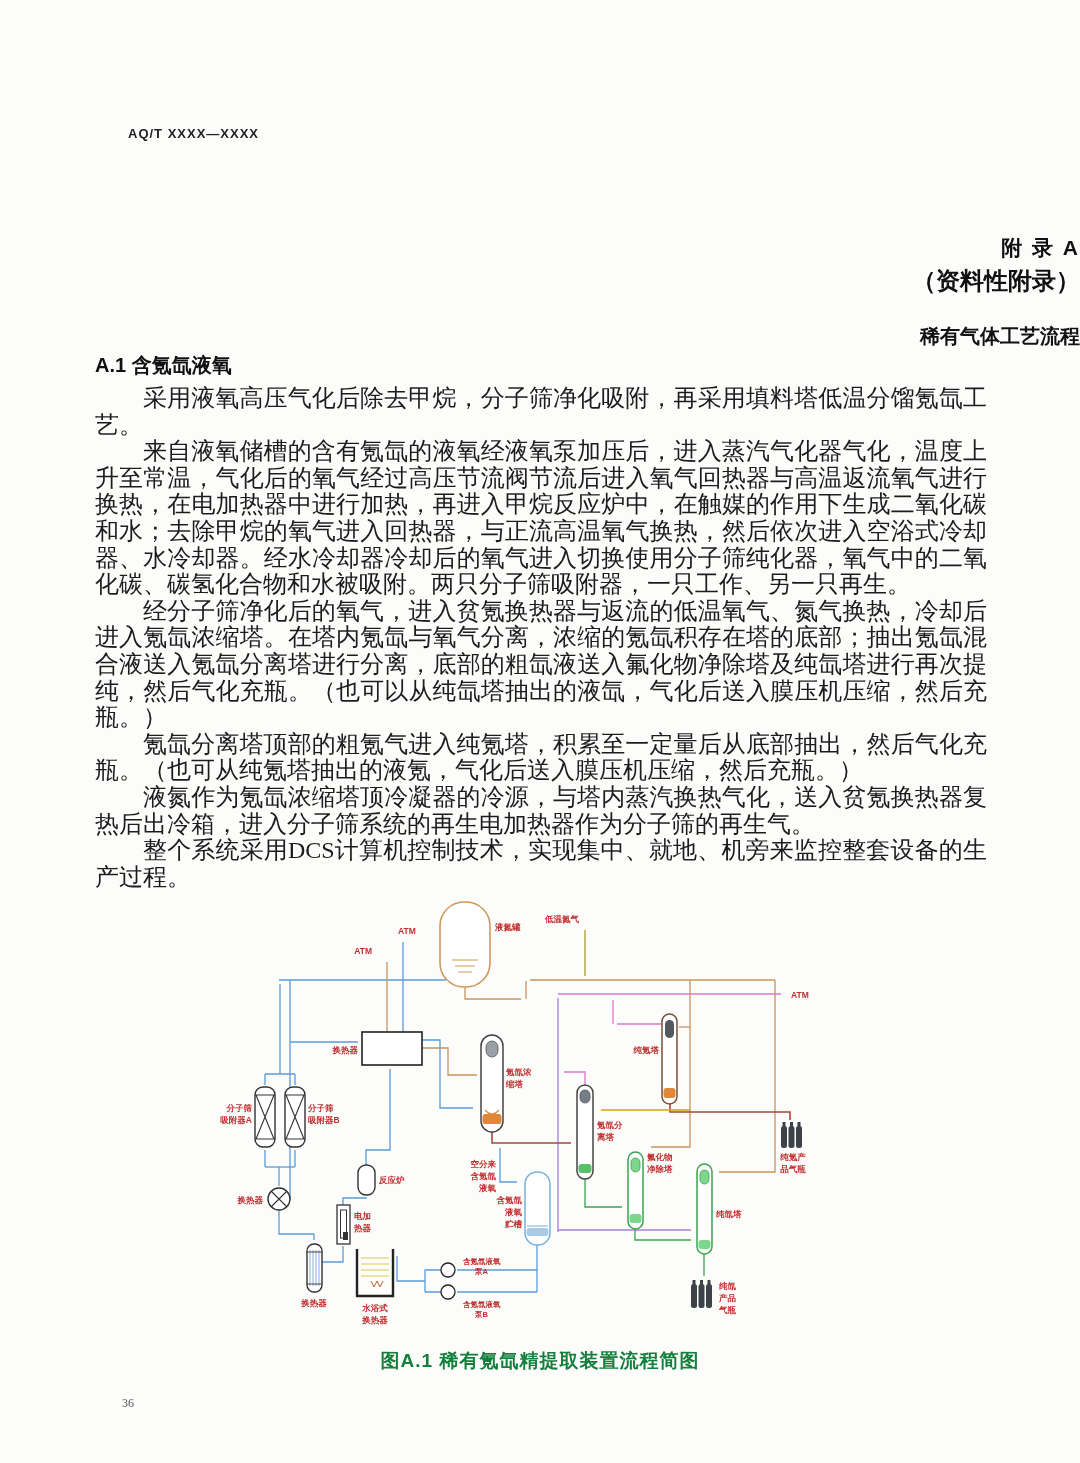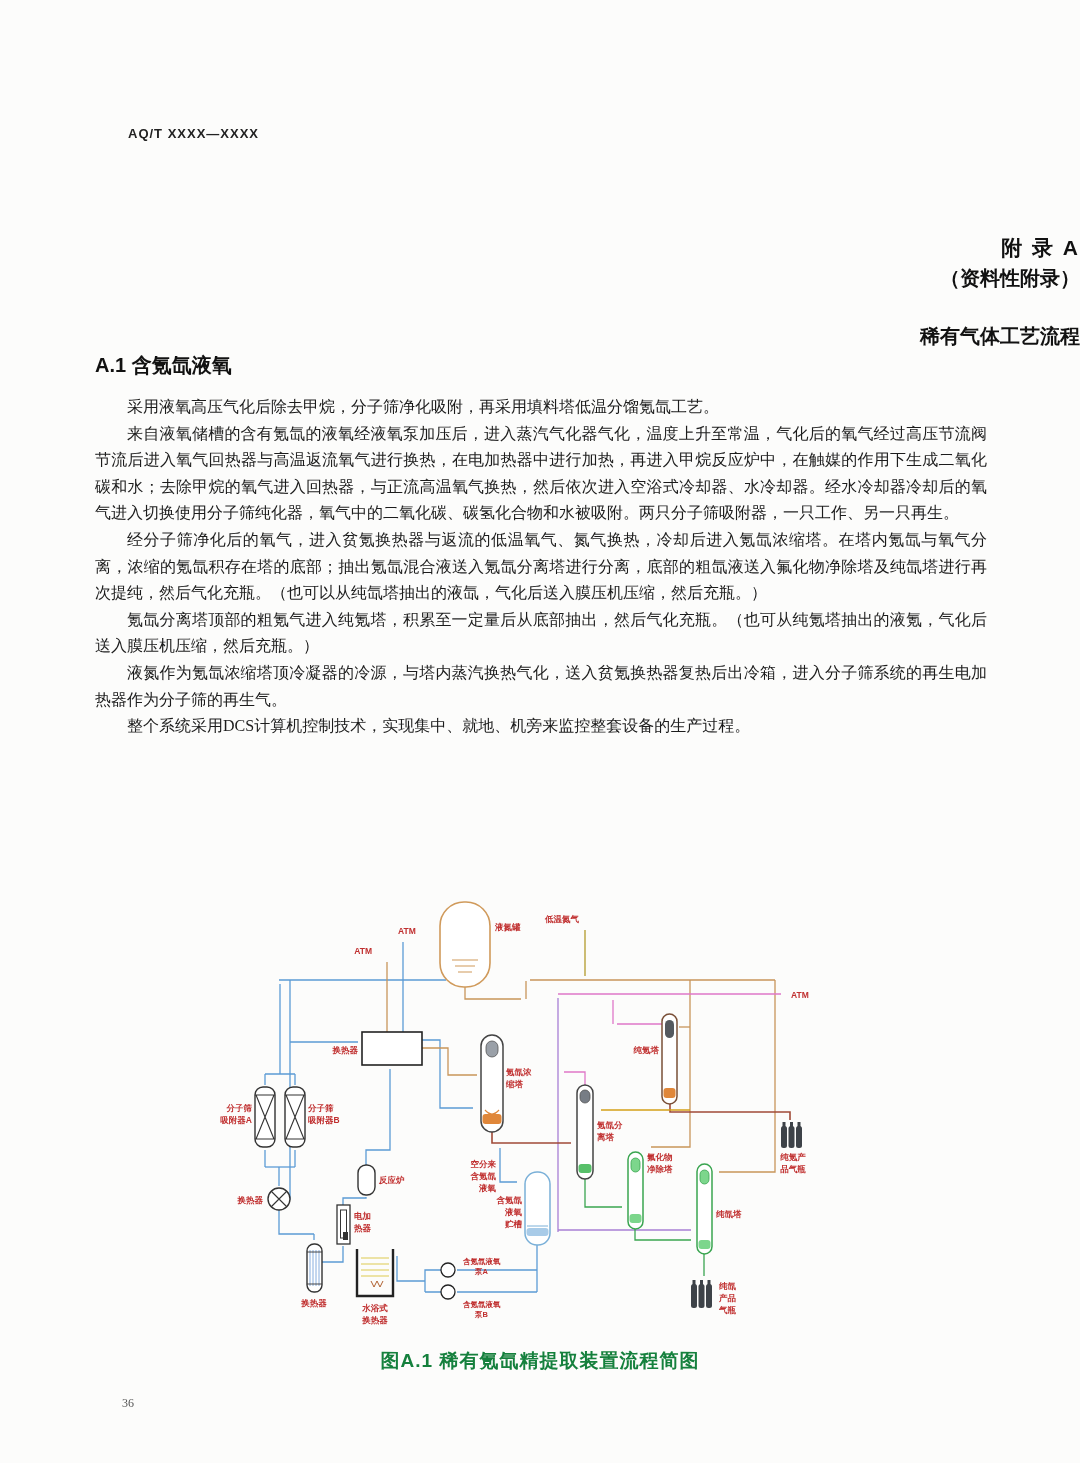--- a/index.html
+++ b/index.html
@@ -10,30 +10,30 @@
     font-family:"Liberation Serif","DejaVu Serif",serif; color:#1c1c1c;
   }
   .doc-header {
     position:absolute; left:95px; top:126px;
     font-family:"Liberation Sans","DejaVu Sans",sans-serif;
     font-size:13px; font-weight:600; letter-spacing:1px; color:#222;margin-left:33px;
   }
   .title-block { position:absolute; left:0; width:100%; text-align:right;
     font-family:"Liberation Sans","DejaVu Sans",sans-serif; font-weight:bold; color:#111; }
   .t1 { top:234px; font-size:21px; letter-spacing:2px; }
-  .t2 { top:265px; font-size:20px;padding-left:48px; }
+  .t2 { top:265px; font-size:24px;padding-left:48px; }
   .t3 { top:295px; font-size:20px;margin-top:28px; }
   .sec-heading {
     position:absolute; left:95px; top:352px;
     font-family:"Liberation Sans","DejaVu Sans",sans-serif;
     font-size:20px; font-weight:bold; color:#111;
   }
   .body-text {
-    position:absolute; left:95px; top:394px; width:892px;
-    font-size:16px; line-height:26.6px; text-align:justify;
+    position:absolute; left:95px; top:385px; width:892px;
+    font-size:24px; line-height:26.6px; text-align:justify;
   }
   .body-text p { margin:0; text-indent:2em; }
   .figure-wrap { position:absolute; left:215px; top:882px; width:640px; height:460px; }
   .fig-caption {
     position:absolute; left:0; top:1348px; width:100%; text-align:center;
     font-family:"Liberation Sans","DejaVu Sans",sans-serif;
     font-size:19px; font-weight:bold; color:#15803d; letter-spacing:1px;
   }
   .page-num { position:absolute; left:122px; top:1396px; font-size:12px; color:#555; }
   

